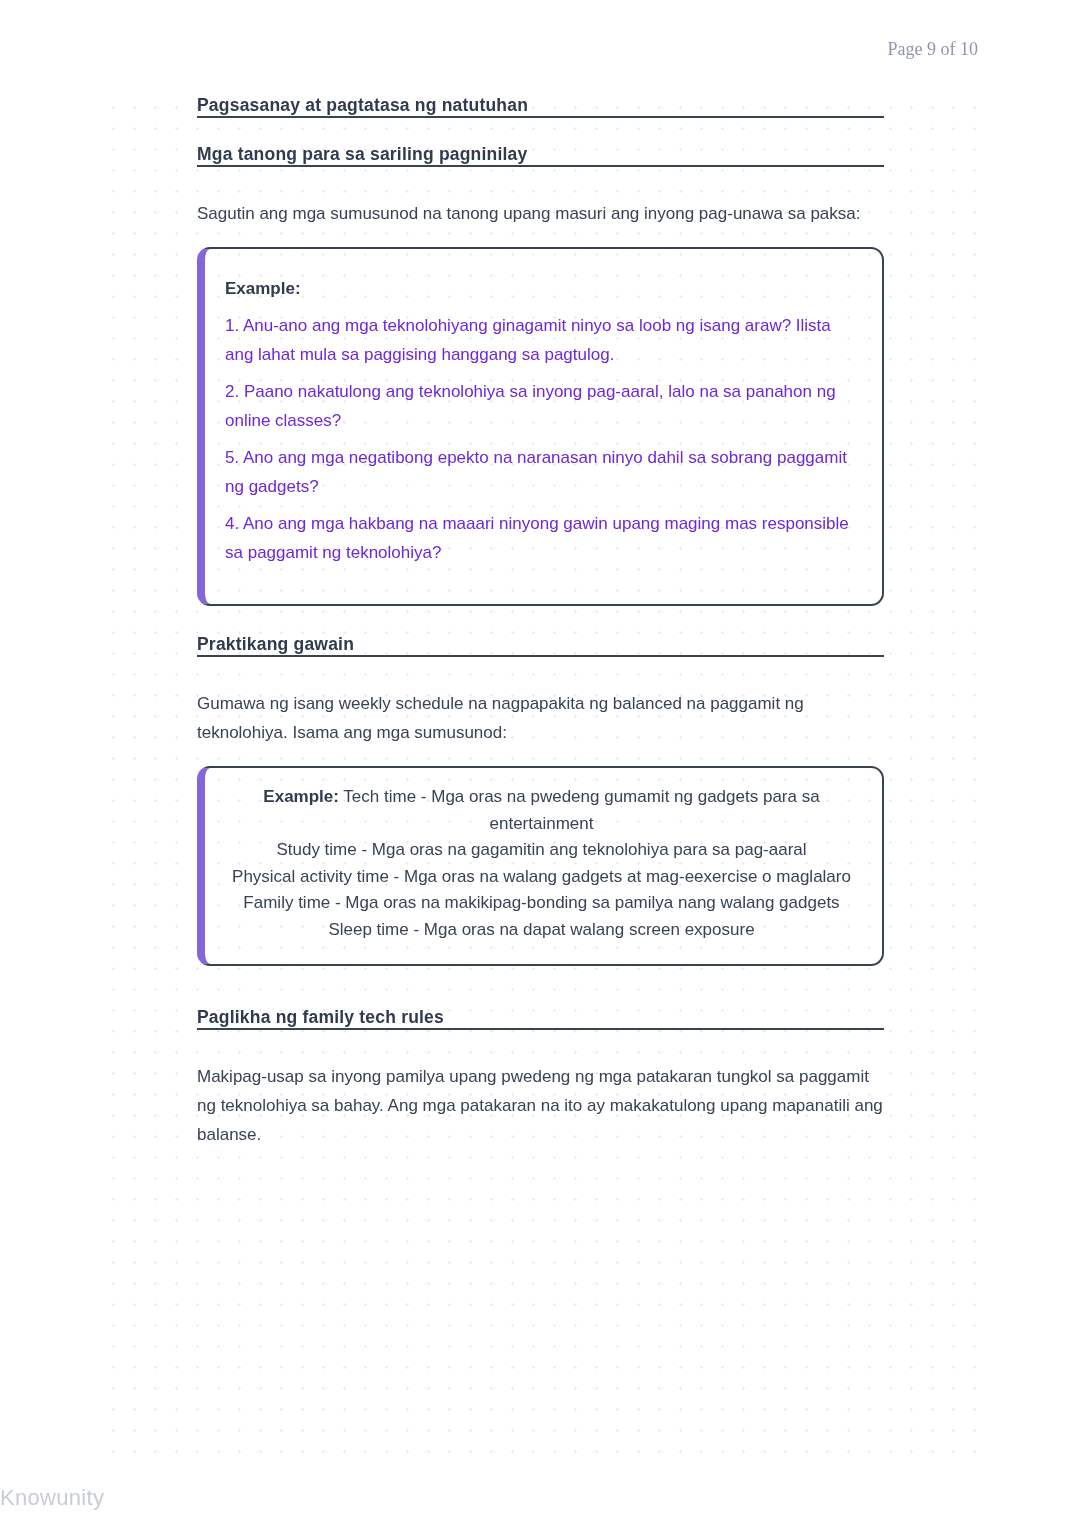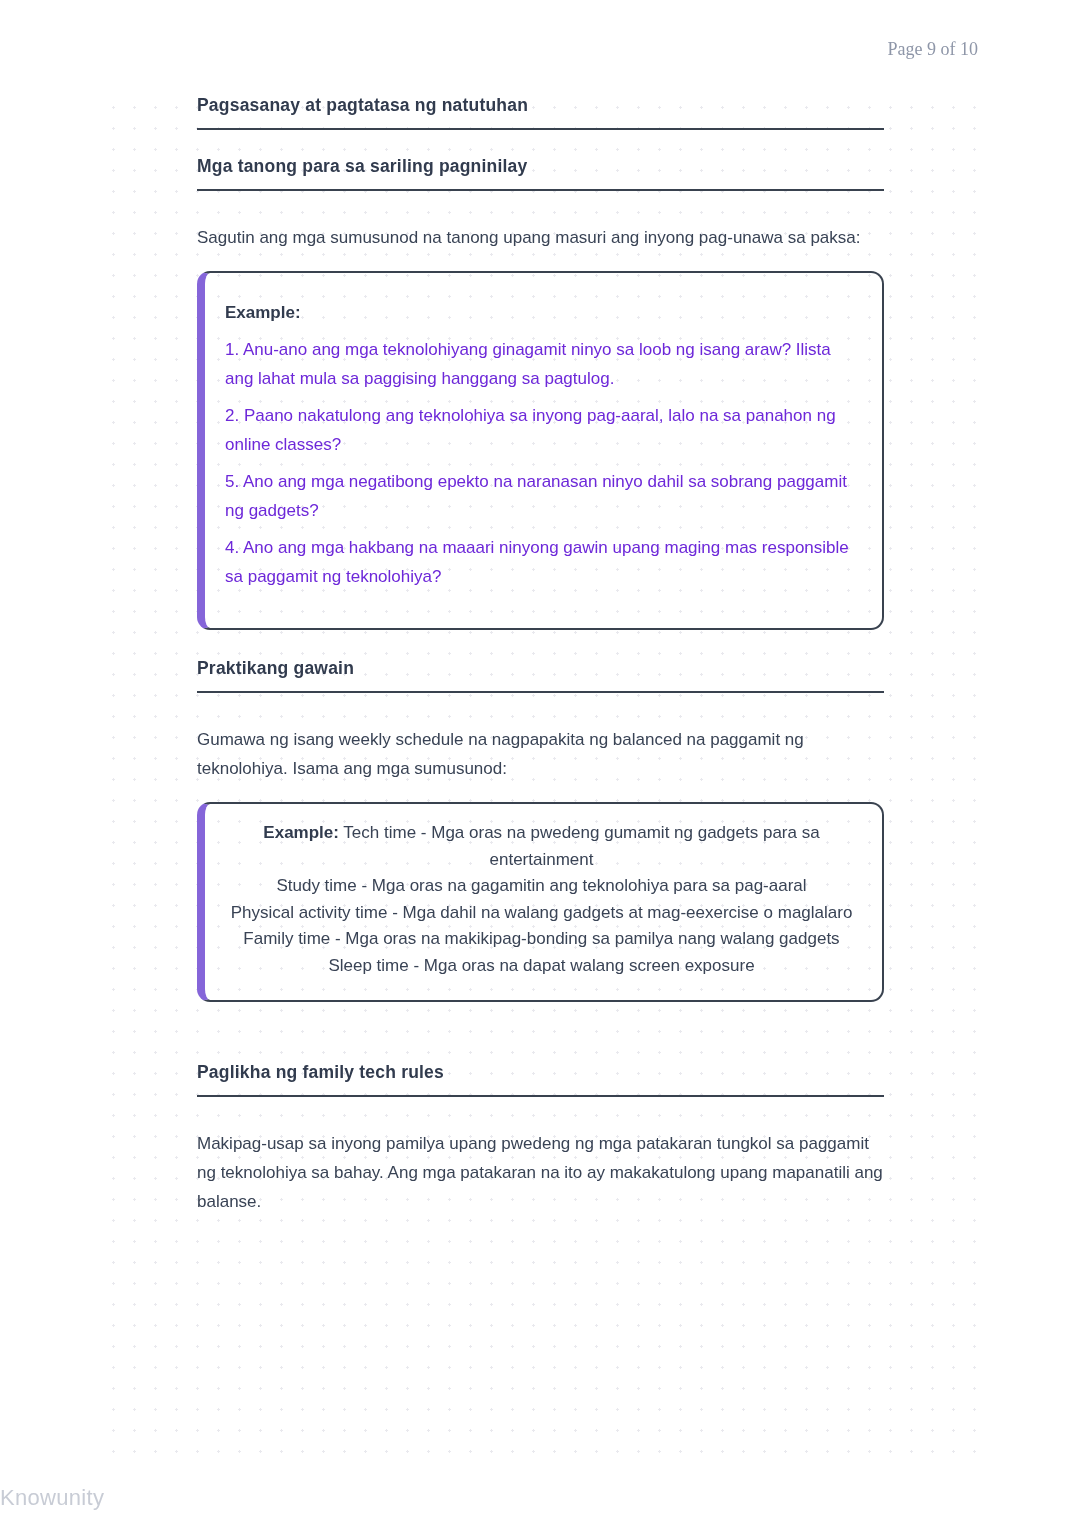--- a/index.html
+++ b/index.html
@@ -34,21 +34,20 @@
     position: absolute;
     left: 197px;
     top: 95px;
     width: 687px;
   }
   .section-heading {
     font-size: 17.5px;
     font-weight: 700;
     color: #313b4e;
     letter-spacing: 0.2px;
-    padding-bottom: 12px;
     border-bottom: 2px solid #39424f;
   }
   .para {
     margin-top: 32px;
     font-size: 17px;
     line-height: 29px;
     color: #394355;
   }
   .example-box {
     margin-top: 19px;
@@ -58,21 +57,21 @@
     padding: 25px 26px 37px 20px;
   }
   .example-box .box-label { font-weight: 700; color: #313b4e; font-size: 17px; line-height: 29px; }
   .box-item { margin-top: 8px; font-size: 17px; line-height: 29px; color: #6d28d9; }
   .example-box.compact { padding: 16px 24px 21px 20px; text-align: center; }
   .example-box.compact .box-line,
   .example-box.compact .box-lead { font-size: 17px; line-height: 26.5px; color: #394355; }
   .example-box.compact .box-label { display: inline; line-height: 26.5px; }
   .mb-s1 { margin-bottom: 26px; }
   .mb-s2 { margin-bottom: 28px; }
-  .mb-s3 { margin-bottom: 60px; }
+  .mb-s3 { margin-bottom: 41px; }
   .footer-logo {
     position: absolute;
     left: 0;
     right: 0;
     bottom: 16px;
     text-align: left;
     font-size: 22px;
     color: #c8ccd5;
     letter-spacing: 0.3px;
   }
@@ -101,21 +100,21 @@
       <p class="box-item">4. Ano ang mga hakbang na maaari ninyong gawin upang maging mas responsible sa paggamit ng teknolohiya?</p>
     </div>
   </section>
 
   <section class="mb-s3">
     <h2 class="section-heading">Praktikang gawain</h2>
     <p class="para">Gumawa ng isang weekly schedule na nagpapakita ng balanced na paggamit ng teknolohiya. Isama ang mga sumusunod:</p>
     <div class="example-box compact">
       <div class="box-lead"><span class="box-label">Example:</span><span> Tech time - Mga oras na pwedeng gumamit ng gadgets para sa entertainment</span></div>
       <div class="box-line">Study time - Mga oras na gagamitin ang teknolohiya para sa pag-aaral</div>
-      <div class="box-line">Physical activity time - Mga dahil na walang gadgets at mag-eexercise o maglalaro</div>
+      <div class="box-line">Physical activity time - Mga oras na walang gadgets at mag-eexercise o maglalaro</div>
       <div class="box-line">Family time - Mga oras na makikipag-bonding sa pamilya nang walang gadgets</div>
       <div class="box-line">Sleep time - Mga oras na dapat walang screen exposure</div>
     </div>
   </section>
 
   <section>
     <h2 class="section-heading">Paglikha ng family tech rules</h2>
     <p class="para">Makipag-usap sa inyong pamilya upang pwedeng ng mga patakaran tungkol sa paggamit ng teknolohiya sa bahay. Ang mga patakaran na ito ay makakatulong upang mapanatili ang balanse.</p>
   </section>
 

